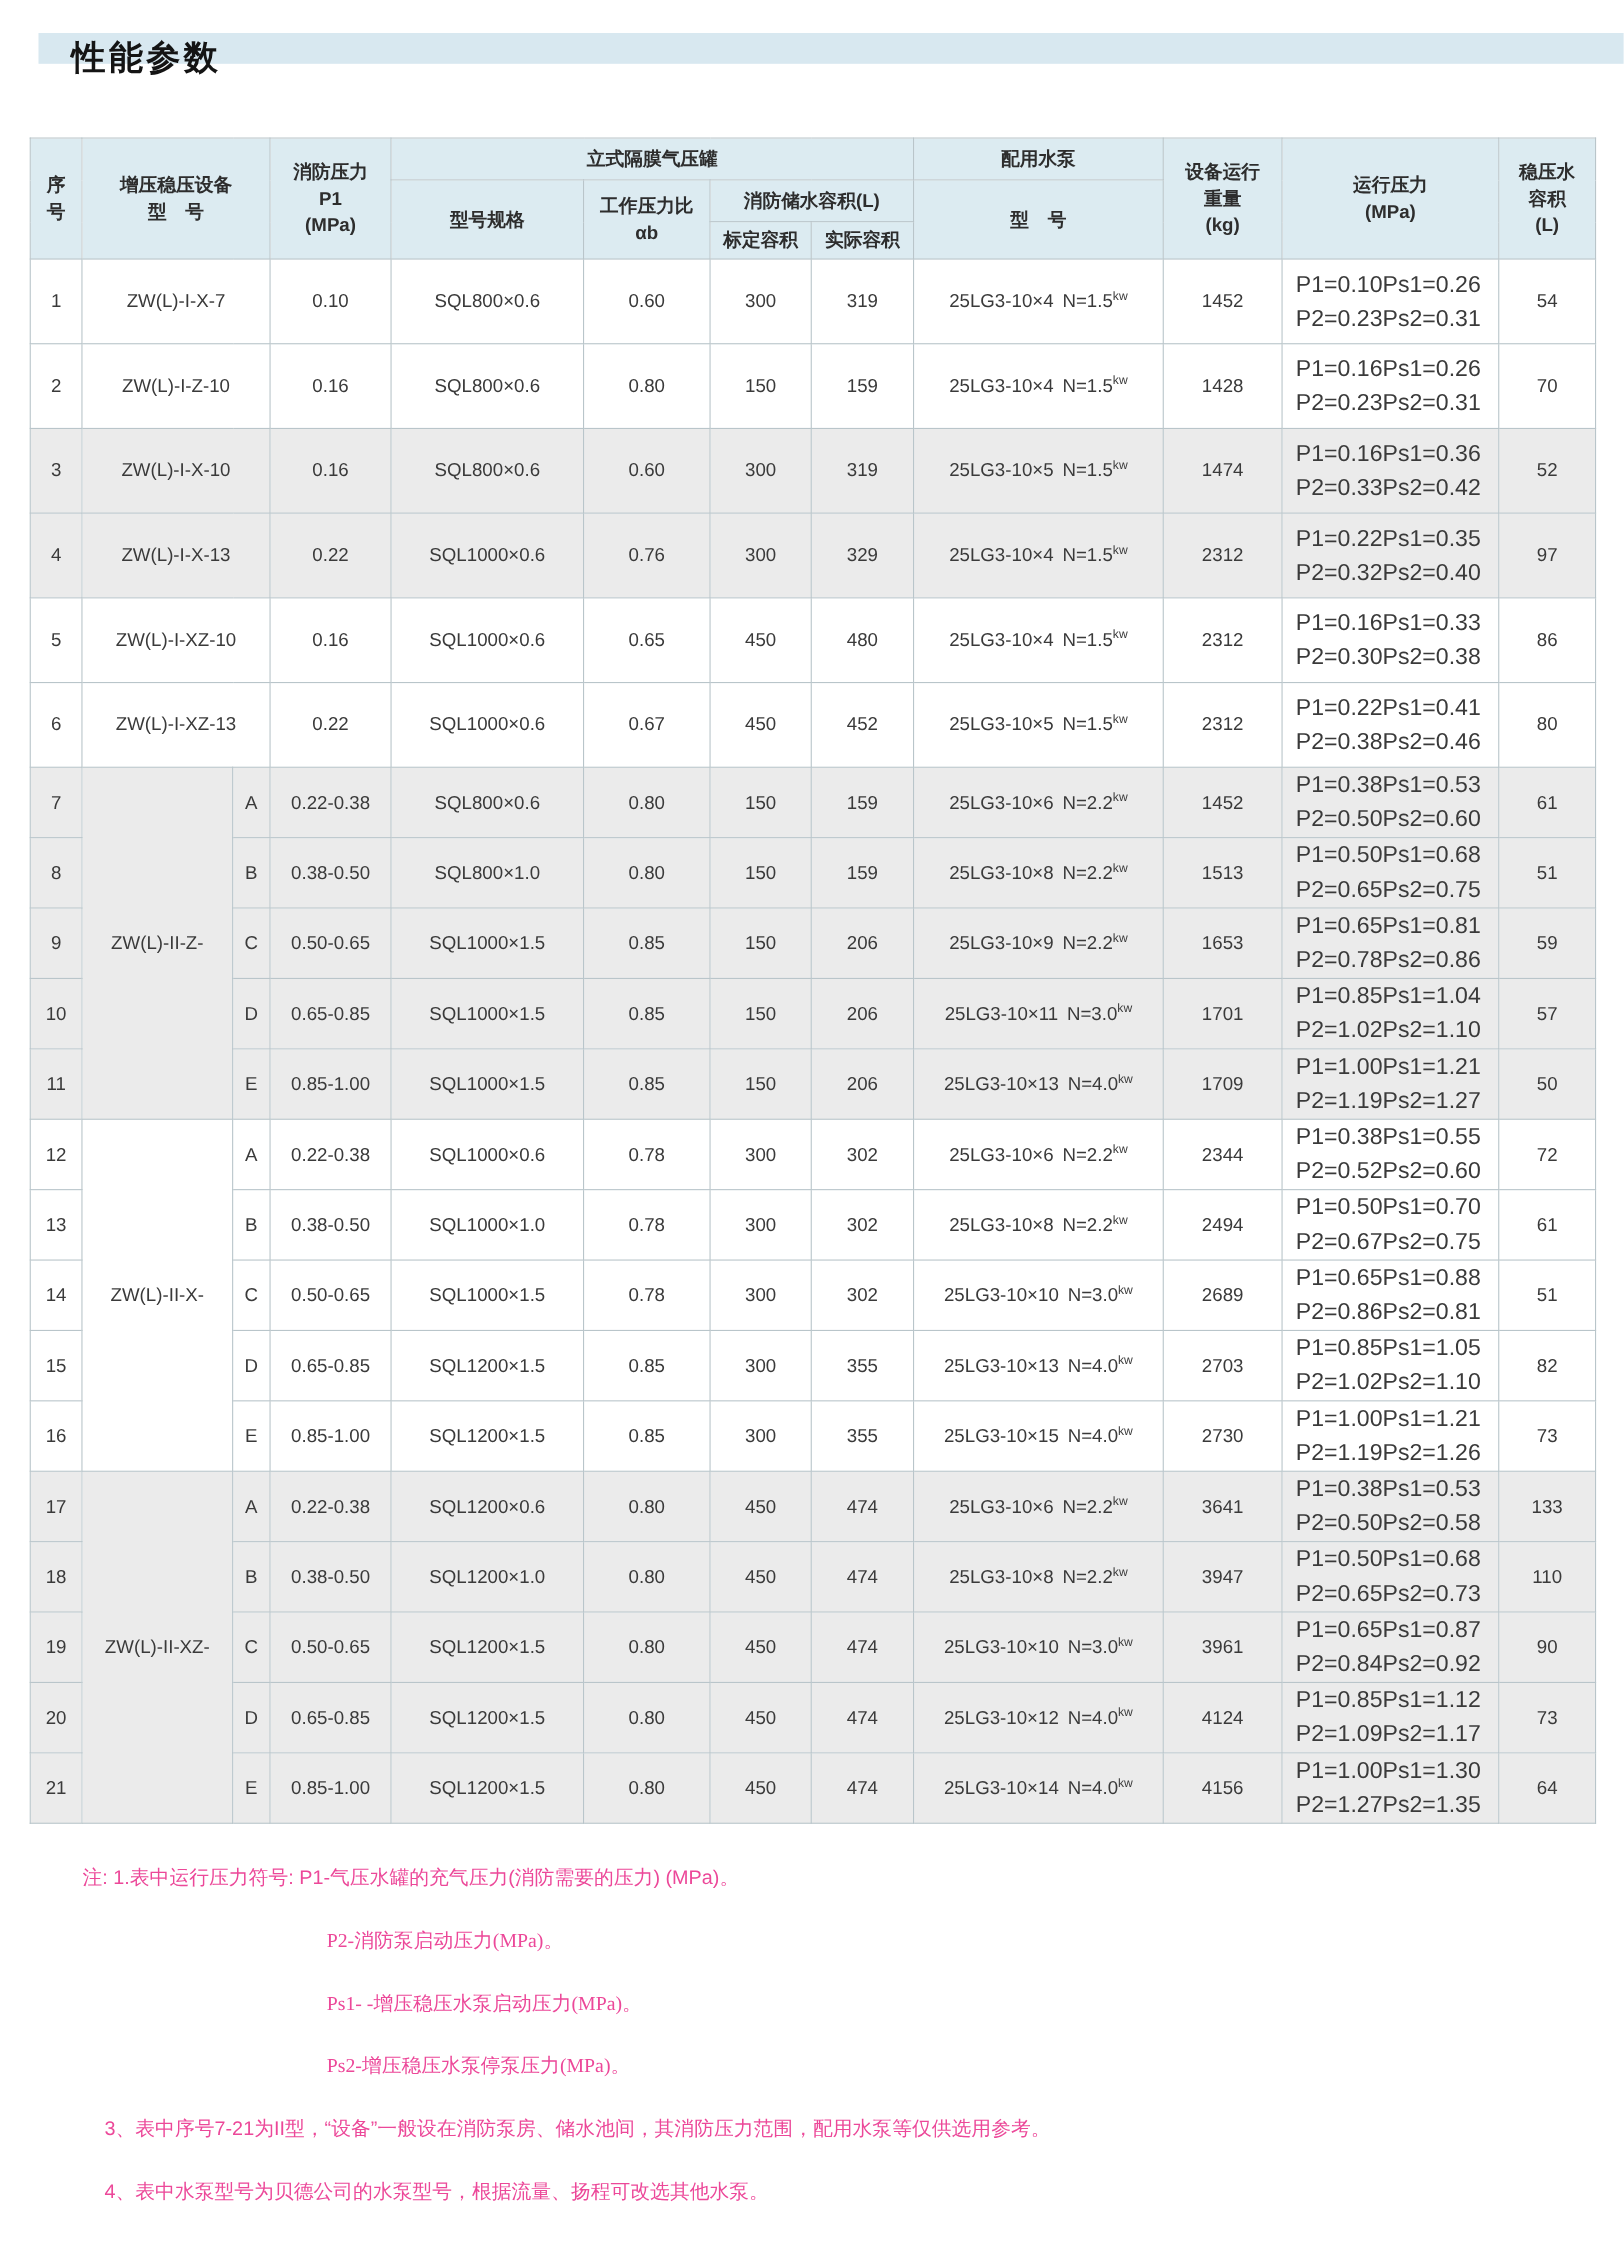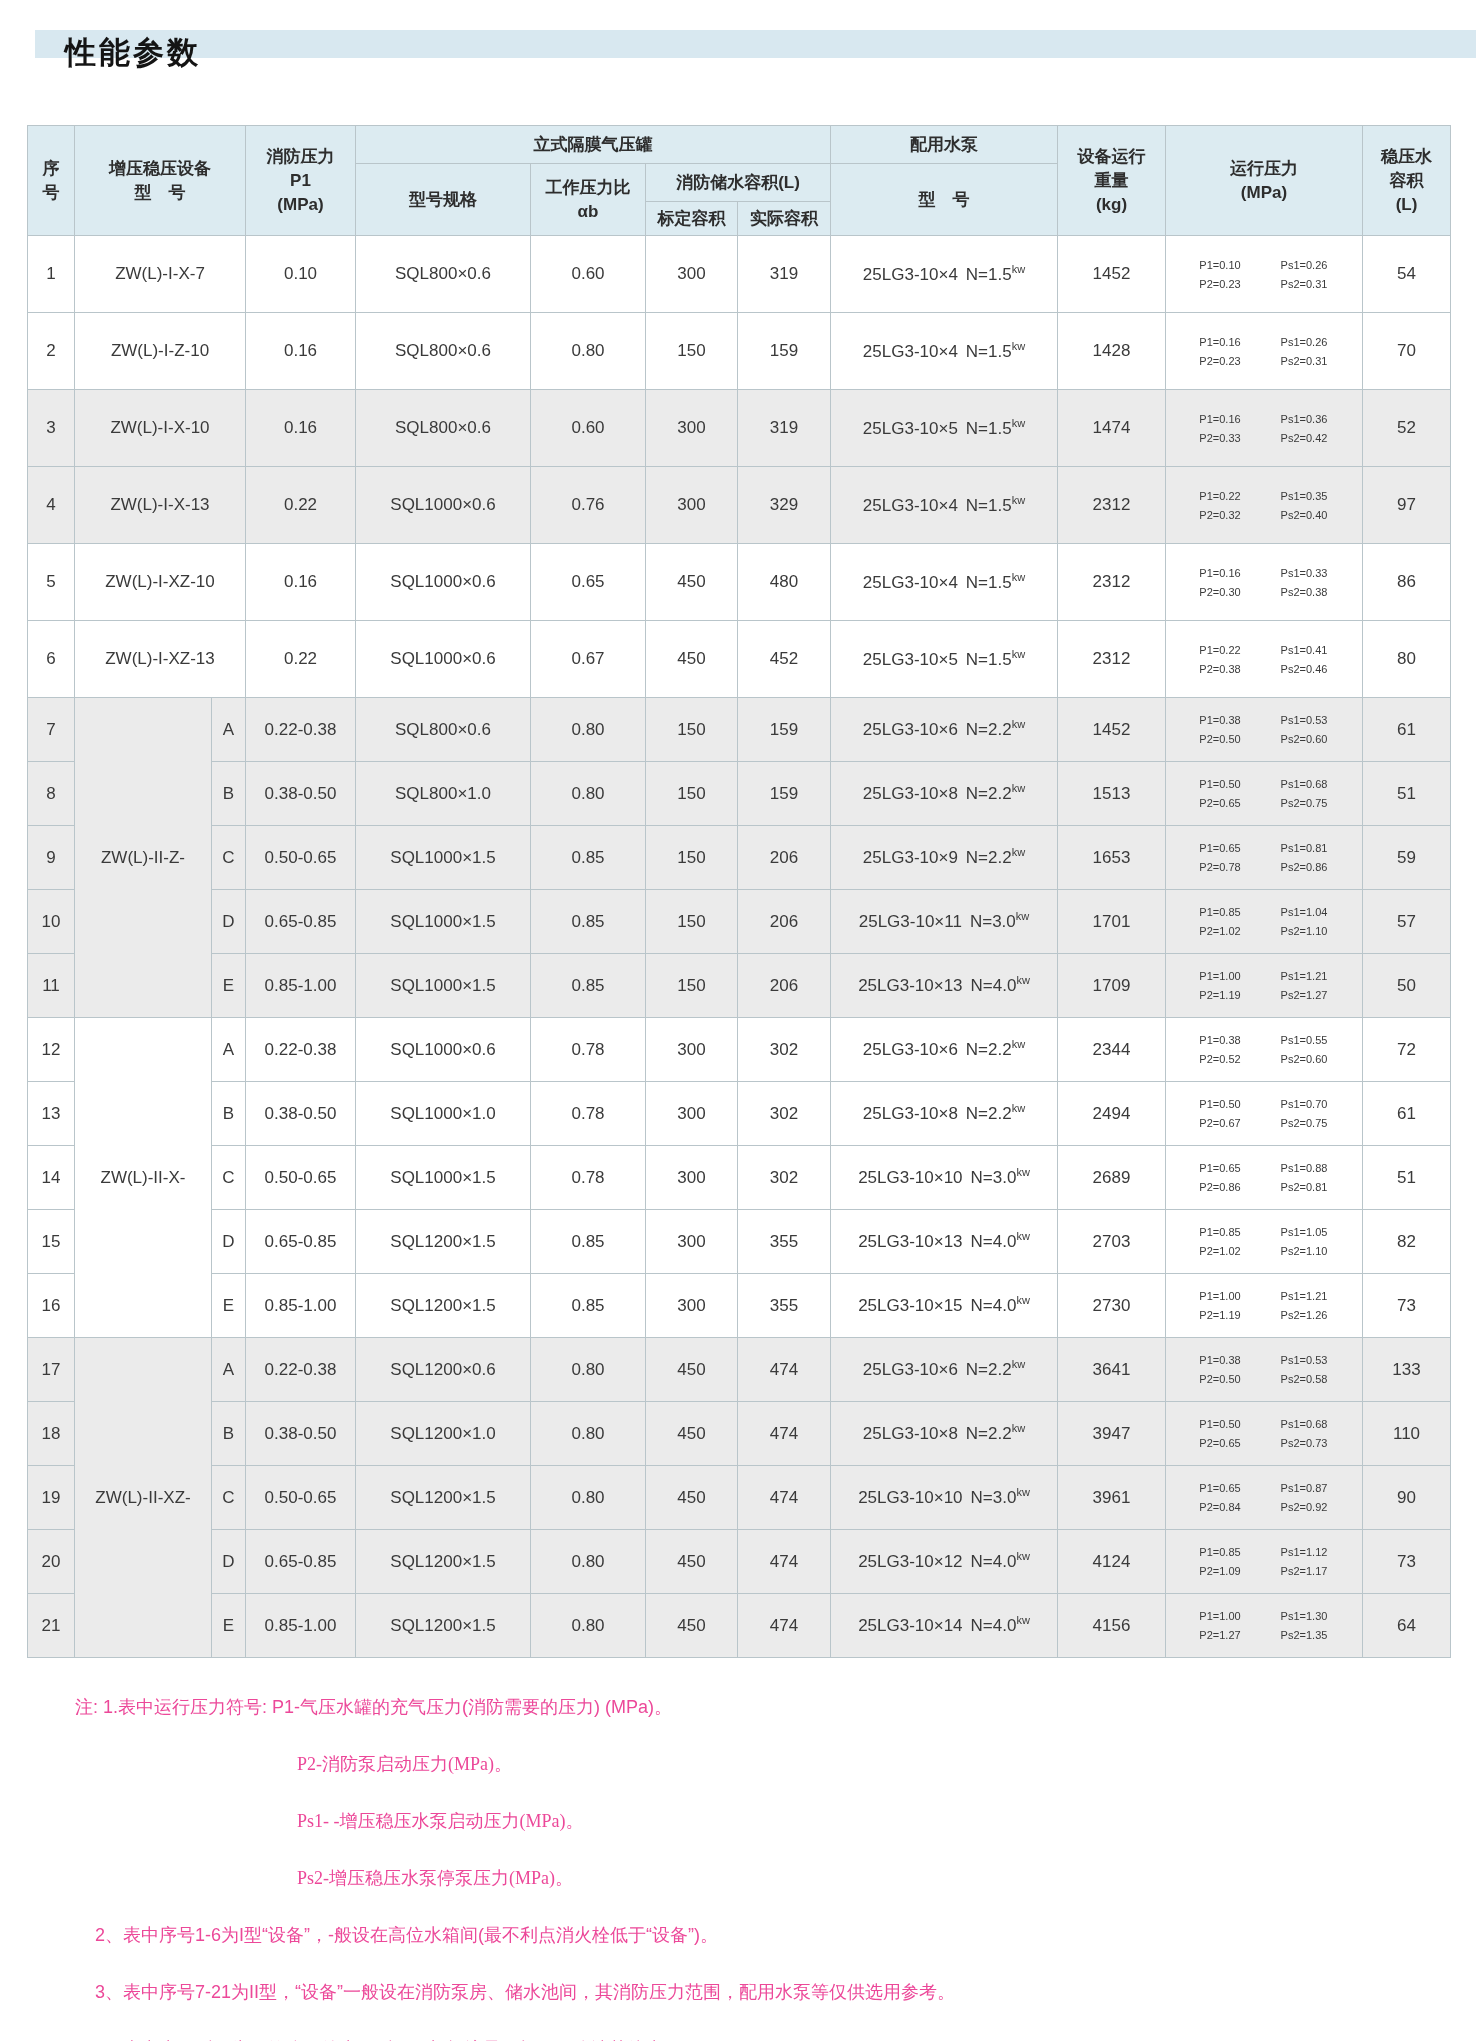--- a/index.html
+++ b/index.html
@@ -39,21 +39,21 @@
   thead .hl{display:block;line-height:24px;}
   tbody tr{height:64px;background:#ffffff;}
   tbody tr.tall{height:77px;}
   tbody tr.shade td{background:#ebebeb;}
   td.group{font-size:17px;margin-top:36px;}
   td.pump .pm{margin-right:8px;}
   td.pump sup{font-size:11px;vertical-align:super;}
   .prgrid{
     display:grid;grid-template-columns:1fr 1fr;
     padding:0 16px 0 12px;row-gap:7px;
-    text-align:center;font-size:11px;
+    text-align:center;font-size:21px;
   }
   
   .notes{position:absolute;top:1692px;left:0;width:1476px;}
   .notes div{
     font-size:18px;line-height:30px;color:#ec4899;
     margin-bottom:27px;white-space:nowrap;
   }
   .note-first{margin-left:75px;}
   .note-sub{margin-left:297px;font-family:Liberation Serif, serif;}
   .note-item{margin-left:95px;}
@@ -553,16 +553,15 @@
         </tr>
       </tbody>
   </table>
 </div>
 
 <div class="notes">
   <div class="note-first">注: 1.表中运行压力符号: P1-气压水罐的充气压力(消防需要的压力) (MPa)。</div>
   <div class="note-sub">P2-消防泵启动压力(MPa)。</div>
   <div class="note-sub">Ps1- -增压稳压水泵启动压力(MPa)。</div>
   <div class="note-sub">Ps2-增压稳压水泵停泵压力(MPa)。</div>
-  <div class="note-item">2、表中序号1-6为I型“设备”，-般设在高位水箱间(最不利点消火栓低于“设备”)。</div>
   <div class="note-item">3、表中序号7-21为II型，“设备”一般设在消防泵房、储水池间，其消防压力范围，配用水泵等仅供选用参考。</div>
   <div class="note-item">4、表中水泵型号为贝德公司的水泵型号，根据流量、扬程可改选其他水泵。</div>
 </div>
 
 </body></html>

